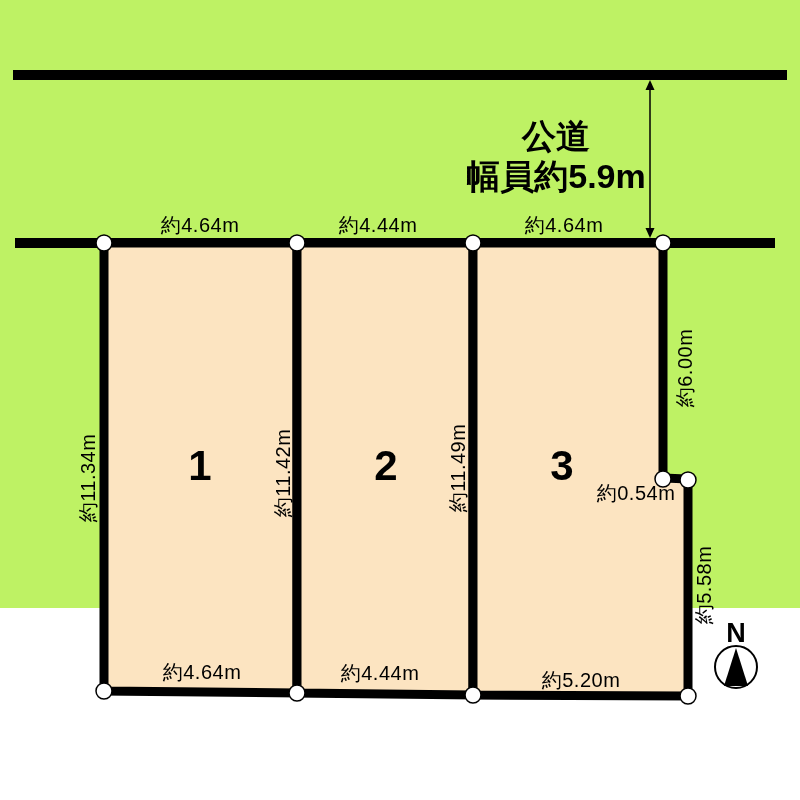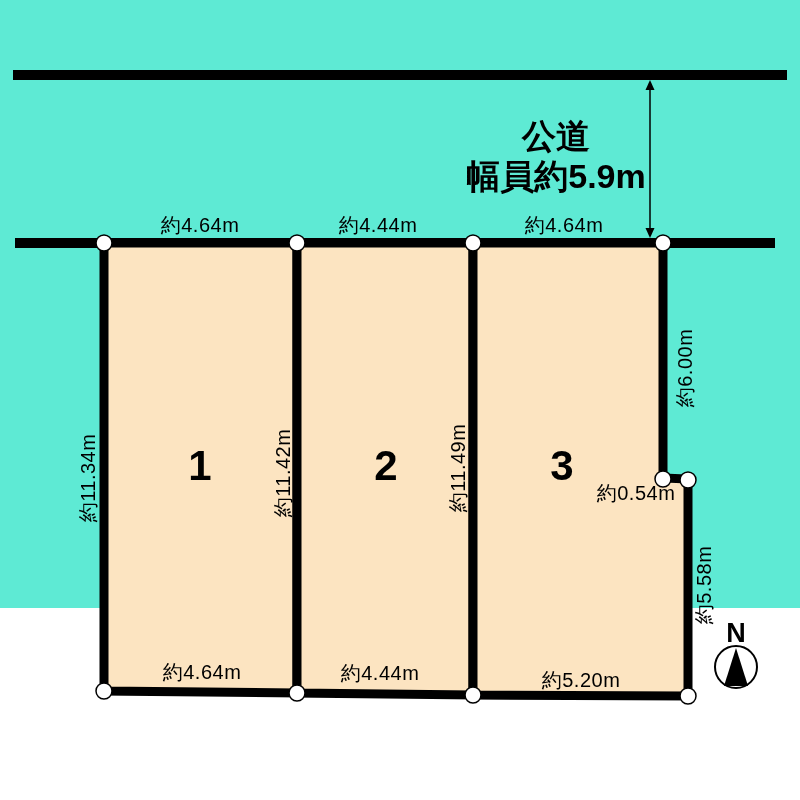--- a/index.html
+++ b/index.html
@@ -8,21 +8,21 @@
     background: #ffffff;
     width: 800px;
     height: 800px;
     overflow: hidden;
     font-family: "Liberation Sans", "DejaVu Sans", sans-serif;
   }
   .stage {
     position: relative;
     width: 800px;
     height: 608px;
-    background: #5eead4;
+    background: #bef264;
   }
   svg { display: block; }
   text {
     font-family: "Liberation Sans", "DejaVu Sans", sans-serif;
     fill: #000000;
   }
   .dim-label {
     font-size: 20px;
     font-weight: 500;
     letter-spacing: 0.5px;

